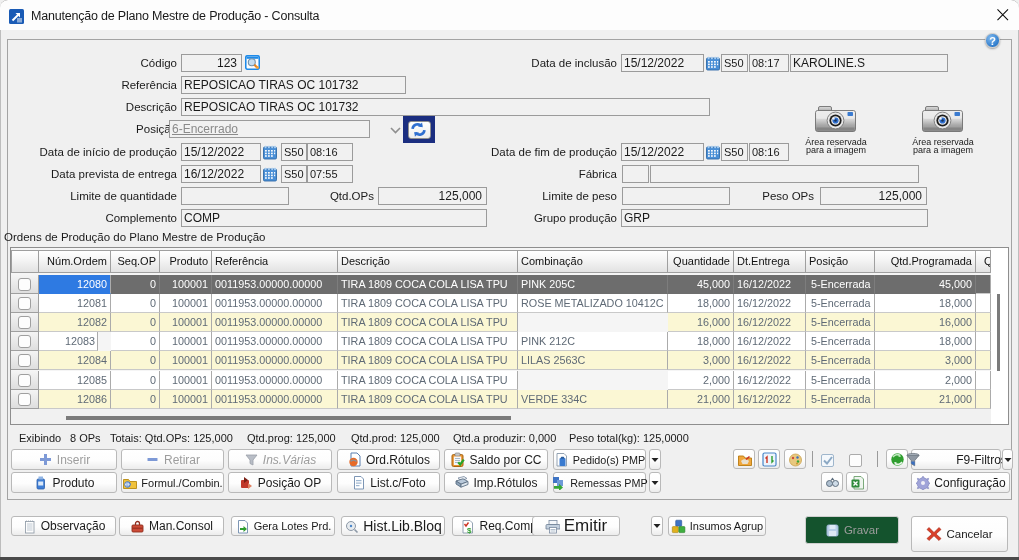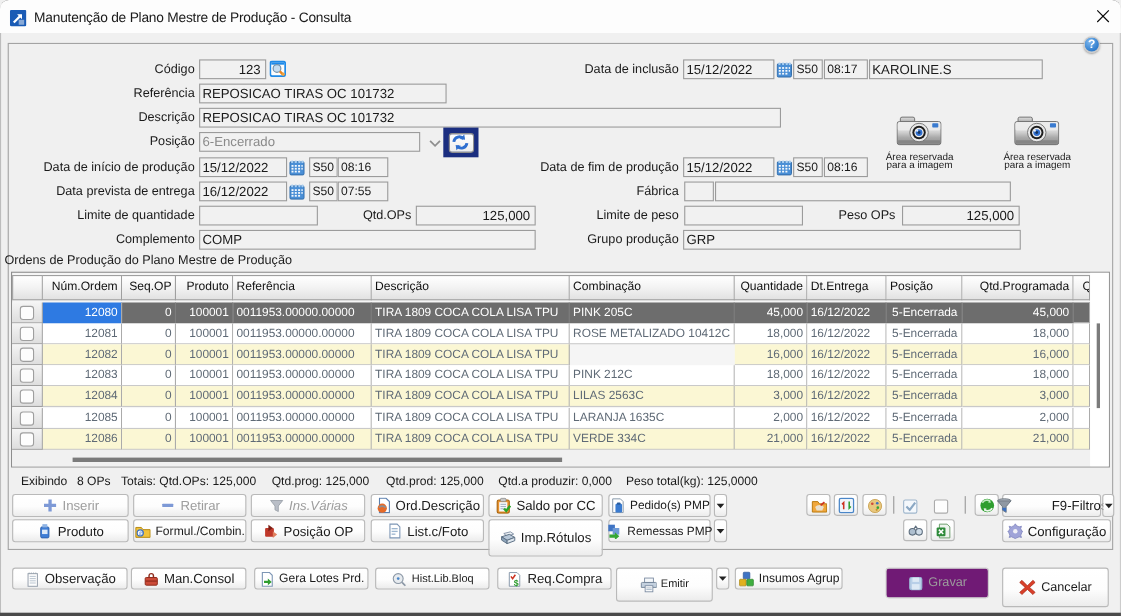--- a/index.html
+++ b/index.html
@@ -69,21 +69,21 @@
 <div class="lbl lblr" style="left:617px;top:57px;">Data de inclusão</div>
 <div class="lbl lblr" style="left:617px;top:146px;">Data de fim de produção</div>
 <div class="lbl lblr" style="left:617px;top:168px;">Fábrica</div>
 <div class="lbl lblr" style="left:617px;top:190px;">Limite de peso</div>
 <div class="lbl lblr" style="left:617px;top:212px;">Grupo produção</div>
 <div class="lbl lblr" style="left:814px;top:190px;">Peso OPs</div>
 
 <div class="fld num" style="left:181px;top:54px;width:61px;">123</div>
 <div class="fld" style="left:181px;top:76px;width:225px;">REPOSICAO TIRAS OC 101732</div>
 <div class="fld" style="left:181px;top:98px;width:529px;">REPOSICAO TIRAS OC 101732</div>
-<div class="fld dis" style="left:181px;top:120px;width:201px;">6-Encerrado</div>
+<div class="fld dis" style="left:169px;top:120px;width:201px;text-decoration:underline;">6-Encerrado</div>
 <svg style="position:absolute;left:390px;top:127px;" width="11" height="7" viewBox="0 0 11 7">
     <path d="M1 1 L5.5 5.5 L10 1" fill="none" stroke="#8f8f8f" stroke-width="1.6"></path>
   </svg>
 <div class="fld" style="left:181px;top:143px;width:80px;">15/12/2022</div>
 <div class="fld sm" style="left:281px;top:143px;width:26px;">S50</div>
 <div class="fld sm" style="left:307px;top:143px;width:46px;">08:16</div>
 <div class="fld" style="left:181px;top:165px;width:80px;">16/12/2022</div>
 <div class="fld sm" style="left:281px;top:165px;width:26px;">S50</div>
 <div class="fld sm" style="left:307px;top:165px;width:46px;">07:55</div>
 <div class="fld" style="left:181px;top:187px;width:108px;"></div>
@@ -322,21 +322,21 @@
 <div class="cell num" style="left:657px;width:66px;background:#fbf7d4;">16,000</div>
 <div class="cell" style="left:723px;width:72px;background:#fbf7d4;">16/12/2022</div>
 <div class="cell" style="left:795px;width:69px;padding-left:5px;background:#fbf7d4;">5-Encerrada</div>
 <div class="cell num" style="left:864px;width:101px;background:#fbf7d4;">16,000</div>
 <div class="cell" style="left:965px;width:15px;background:#fbf7d4;"></div>
 </div>
 <div class="row" style="top:84.1px;">
 <div class="cell chkcell" style="left:0px;width:28px;">
         <span class="chk"></span>
       </div>
-<div class="cell num" style="left:28px;width:72px;background:#ffffff;padding-left:26px;">12083</div>
+<div class="cell num" style="left:28px;width:59px;background:#ffffff;padding-left:26px;">12083</div>
 <div class="cell num" style="left:100px;width:49px;background:#ffffff;">0</div>
 <div class="cell num" style="left:149px;width:52px;background:#ffffff;">100001</div>
 <div class="cell" style="left:201px;width:126px;background:#ffffff;">0011953.00000.00000</div>
 <div class="cell" style="left:327px;width:180px;background:#ffffff;">TIRA 1809 COCA COLA LISA TPU</div>
 <div class="cell" style="left:507px;width:150px;background:#ffffff;">PINK 212C</div>
 <div class="cell num" style="left:657px;width:66px;background:#ffffff;">18,000</div>
 <div class="cell" style="left:723px;width:72px;background:#ffffff;">16/12/2022</div>
 <div class="cell" style="left:795px;width:69px;padding-left:5px;background:#ffffff;">5-Encerrada</div>
 <div class="cell num" style="left:864px;width:101px;background:#ffffff;">18,000</div>
 <div class="cell" style="left:965px;width:15px;background:#ffffff;"></div>
@@ -359,21 +359,20 @@
 </div>
 <div class="row" style="top:122.5px;">
 <div class="cell chkcell" style="left:0px;width:28px;">
         <span class="chk"></span>
       </div>
 <div class="cell num" style="left:28px;width:72px;background:#ffffff;">12085</div>
 <div class="cell num" style="left:100px;width:49px;background:#ffffff;">0</div>
 <div class="cell num" style="left:149px;width:52px;background:#ffffff;">100001</div>
 <div class="cell" style="left:201px;width:126px;background:#ffffff;">0011953.00000.00000</div>
 <div class="cell" style="left:327px;width:180px;background:#ffffff;">TIRA 1809 COCA COLA LISA TPU</div>
-<div class="cell" style="left:507px;width:150px;background:#ffffff;">LARANJA 1635C</div>
 <div class="cell num" style="left:657px;width:66px;background:#ffffff;">2,000</div>
 <div class="cell" style="left:723px;width:72px;background:#ffffff;">16/12/2022</div>
 <div class="cell" style="left:795px;width:69px;padding-left:5px;background:#ffffff;">5-Encerrada</div>
 <div class="cell num" style="left:864px;width:101px;background:#ffffff;">2,000</div>
 <div class="cell" style="left:965px;width:15px;background:#ffffff;"></div>
 </div>
 <div class="row" style="top:141.7px;">
 <div class="cell chkcell" style="left:0px;width:28px;">
         <span class="chk"></span>
       </div>
@@ -423,21 +422,21 @@
         <path d="M2 3h11l-4 5v5l-3-1.5V8z" fill="#b9bec7" stroke="#9aa0a8" stroke-width="0.8"></path>
       </svg>
       <span>Ins.Várias</span>
     </div>
 <div class="btn" style="left:337px;top:449px;width:103px;height:21px;font-size:12px;">
       <svg width="15" height="15" viewBox="0 0 15 15" style="">
         <path d="M4 1h6l3 3v10H4z" fill="#fff" stroke="#5b7fae" stroke-width="1"></path>
         <circle cx="6.5" cy="10" r="4.2" fill="#e66a28"></circle>
         <path d="M3.5 9.3c1.8-1.4 4.6-1.6 6 .2" stroke="#8a8f96" stroke-width="1.6" fill="none"></path>
       </svg>
-      <span>Ord.Descrição</span>
+      <span>Ord.Rótulos</span>
     </div>
 <div class="btn" style="left:444px;top:449px;width:104px;height:21px;font-size:12px;">
       <svg width="15" height="15" viewBox="0 0 15 15" style="">
         <rect x="2" y="2.5" width="11" height="12" rx="1.5" fill="#e8922e" stroke="#a8650f" stroke-width="1"></rect>
         <rect x="5" y="1" width="5" height="3" rx="1" fill="#c8c8c8" stroke="#888" stroke-width="0.7"></rect>
         <rect x="3.8" y="4.5" width="7.4" height="8.5" fill="#f4f7fa"></rect>
         <path d="M5 6.5h5M5 8.5h5M5 10.5h3" stroke="#9fb0c2" stroke-width="0.9"></path>
         <path d="M8.2 10.2l2 2.3 3.6-4.8" stroke="#28a428" stroke-width="2.2" fill="none"></path>
       </svg>
       <span>Saldo por CC</span>
@@ -481,21 +480,21 @@
     </div>
 <div class="btn" style="left:337px;top:472px;width:103px;height:21px;font-size:12px;">
       <svg width="15" height="15" viewBox="0 0 15 15" style="">
         <path d="M3.5 1.5h6.5l2.5 2.5v10H3.5z" fill="#fff" stroke="#7d96b5" stroke-width="1"></path>
         <rect x="5" y="5" width="5.5" height="1.2" fill="#9db6d0"></rect>
         <rect x="5" y="7.5" width="5.5" height="1.2" fill="#9db6d0"></rect>
         <rect x="5" y="10" width="3.5" height="1.2" fill="#9db6d0"></rect>
       </svg>
       <span>List.c/Foto</span>
     </div>
-<div class="btn" style="left:444px;top:472px;width:104px;height:34px;font-size:12px;">
+<div class="btn" style="left:444px;top:472px;width:104px;height:21px;font-size:12px;">
       <svg width="15" height="15" viewBox="0 0 15 15" style="">
         <path d="M4 3 L10 1.5 L13 3.5 L7 5.5 Z" fill="#eef2f6" stroke="#7a8aa0" stroke-width="0.8"></path>
         <path d="M2 6 L9 3.8 L14 6.5 L7 9.2 Z" fill="#b9c9da" stroke="#5d7085" stroke-width="0.9"></path>
         <path d="M2 6 L7 9.2 L7 12.2 L2 9 Z" fill="#8fa5bb" stroke="#5d7085" stroke-width="0.9"></path>
         <path d="M14 6.5 L7 9.2 L7 12.2 L14 9.5 Z" fill="#dde6ee" stroke="#5d7085" stroke-width="0.9"></path>
       </svg>
       <span>Imp.Rótulos</span>
     </div>
 <div class="btn" style="left:553px;top:472px;width:93px;height:21px;font-size:10.8px;">
       <svg width="15" height="15" viewBox="0 0 15 15" style="">
@@ -599,37 +598,37 @@
       </svg>
       <span>Man.Consol</span>
     </div>
 <div class="btn" style="left:231px;top:516px;width:104px;height:20px;font-size:11px;">
       <svg width="15" height="15" viewBox="0 0 15 15" style="">
         <path d="M3.5 1.5h6.5l2.5 2.5v10H3.5z" fill="#fff" stroke="#7d96b5" stroke-width="1"></path>
         <path d="M5 9 h3.5 v-2 l3.5 3 -3.5 3 v-2 H5z" fill="#2f9e2f"></path>
       </svg>
       <span>Gera Lotes Prd.</span>
     </div>
-<div class="btn" style="left:341px;top:516px;width:104px;height:20px;font-size:10px;">
+<div class="btn" style="left:341px;top:516px;width:104px;height:20px;font-size:14px;">
       <svg width="15" height="15" viewBox="0 0 15 15" style="">
         <circle cx="7" cy="7" r="4.5" fill="#e7ebef" stroke="#8c98a6" stroke-width="1"></circle>
         <circle cx="7" cy="7" r="1.2" fill="#4a86c8"></circle>
         <path d="M10.5 10.5l3 3" stroke="#8c98a6" stroke-width="1.6"></path>
       </svg>
       <span>Hist.Lib.Bloq</span>
     </div>
 <div class="btn" style="left:452px;top:516px;width:104px;height:20px;font-size:12px;">
       <svg width="15" height="15" viewBox="0 0 15 15" style="">
         <path d="M3 1.5h7l2.5 2.5v10H3z" fill="#fff" stroke="#8899aa" stroke-width="0.9"></path>
         <path d="M4.5 5l1.5 2 2.5-3.5" stroke="#cc3322" stroke-width="1.4" fill="none"></path>
         <text x="7" y="13.5" font-size="8" font-weight="bold" fill="#2f9e2f">$</text>
       </svg>
       <span>Req.Compra</span>
     </div>
-<div class="btn" style="left:560px;top:516px;width:88px;height:31px;font-size:10px;">
+<div class="btn" style="left:532px;top:516px;width:88px;height:20px;font-size:17px;">
       <svg width="15" height="15" viewBox="0 0 15 15" style="">
         <rect x="4" y="1.5" width="8" height="4" fill="#f4f7fa" stroke="#7a8aa0" stroke-width="0.8"></rect>
         <path d="M2 5.5h12a1 1 0 0 1 1 1V10h-14V6.5a1 1 0 0 1 1-1z" fill="#c3d0de" stroke="#6d7f94" stroke-width="0.8"></path>
         <rect x="4.5" y="8.5" width="7" height="5.5" fill="#fff" stroke="#7a8aa0" stroke-width="0.8"></rect>
         <path d="M5.5 10.5h5M5.5 12h5" stroke="#9fb0c2" stroke-width="0.8"></path>
       </svg>
       <span>Emitir</span>
     </div>
 <div class="btn" style="left:651px;top:516px;width:12px;height:20px;">
       <svg width="8" height="6" viewBox="0 0 8 6">
@@ -637,21 +636,21 @@
       </svg>
     </div>
 <div class="btn" style="left:668px;top:516px;width:98px;height:20px;font-size:11px;">
       <svg width="15" height="15" viewBox="0 0 15 15" style="">
         <rect x="4.7" y="1.2" width="6" height="6" rx="0.8" fill="#3f74c4" stroke="#2a5496" stroke-width="0.6"></rect>
         <rect x="1.3" y="7.6" width="6" height="6" rx="0.8" fill="#e0b11e" stroke="#a8820a" stroke-width="0.6"></rect>
         <rect x="7.9" y="7.6" width="6" height="6" rx="0.8" fill="#3fae3f" stroke="#287f28" stroke-width="0.6"></rect>
       </svg>
       <span>Insumos Agrup</span>
     </div>
-<div class="btn dis" style="left:805px;top:516px;width:94px;height:28px;background:#701a75;border-color:#cfcfcf;">
+<div class="btn dis" style="left:805px;top:516px;width:94px;height:28px;background:#14532d;border-color:#cfcfcf;">
       <svg width="15" height="15" viewBox="0 0 15 15" style="">
         <rect x="2" y="2" width="11" height="11" rx="1.5" fill="#b8cfe8" stroke="#9ab4d2" stroke-width="1"></rect>
         <rect x="4.5" y="2" width="6" height="4" fill="#dde9f5"></rect>
         <rect x="4" y="8" width="7" height="5" fill="#dde9f5"></rect>
       </svg>
       <span>Gravar</span>
     </div>
 <div class="btn" style="left:911px;top:516px;width:97px;height:36px;">
       <svg width="16" height="16" viewBox="0 0 16 16" style="">
         <path d="M3 1.5 L8 6.5 L13 1.5 L15 3.5 L10 8 L15 12.5 L13 14.5 L8 9.8 L3 14.5 L1 12.5 L6 8 L1 3.5 Z" fill="#d9402a" stroke="#a32413" stroke-width="0.6"></path>

